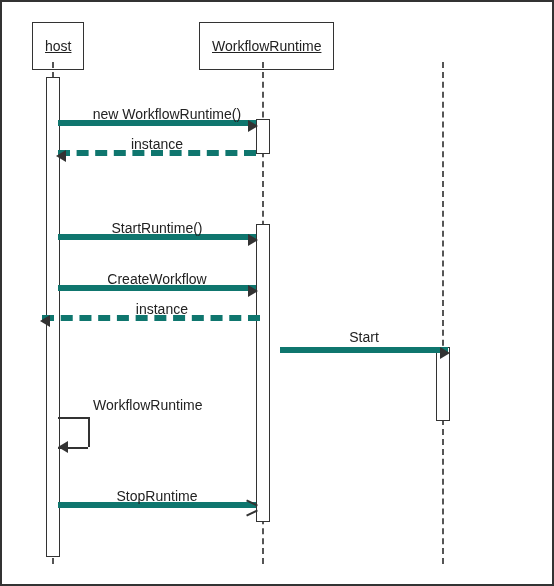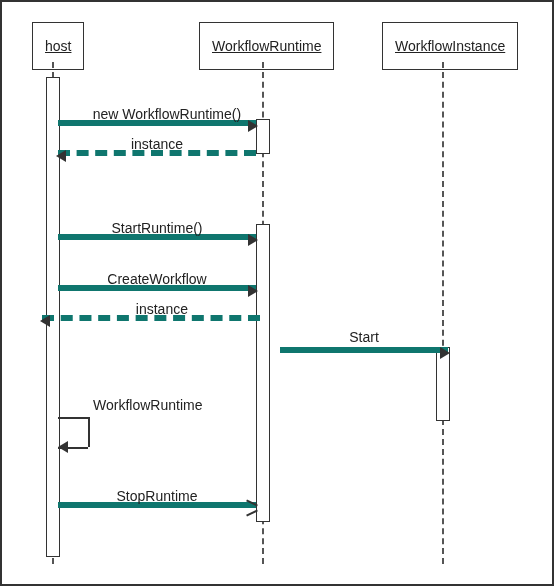--- a/index.html
+++ b/index.html
@@ -24,21 +24,20 @@
 .selfmsg .lbl{position:absolute;white-space:nowrap}
 .selfmsg .al2{position:absolute;width:0;height:0;border-width:6px 10px 6px 0;border-style:solid;border-color:transparent #333 transparent transparent;left:0}
 </style>
 </head>
 <body>
 
 <div class="diag">
 
   <div class="part" style="left:30px">host</div>
   <div class="part" style="left:197px">WorkflowRuntime</div>
-  <div class="part" style="left:380px">WorkflowInstance</div>
 
   <div class="lifeline" style="left:50px"></div>
   <div class="lifeline" style="left:260px"></div>
   <div class="lifeline" style="left:440px"></div>
 
   <div class="act" style="left:44px;top:75px;height:478px"></div>
   <div class="act" style="left:254px;top:117px;height:33px"></div>
   <div class="act" style="left:254px;top:222px;height:296px"></div>
   <div class="act" style="left:434px;top:345px;height:72px"></div>
 

